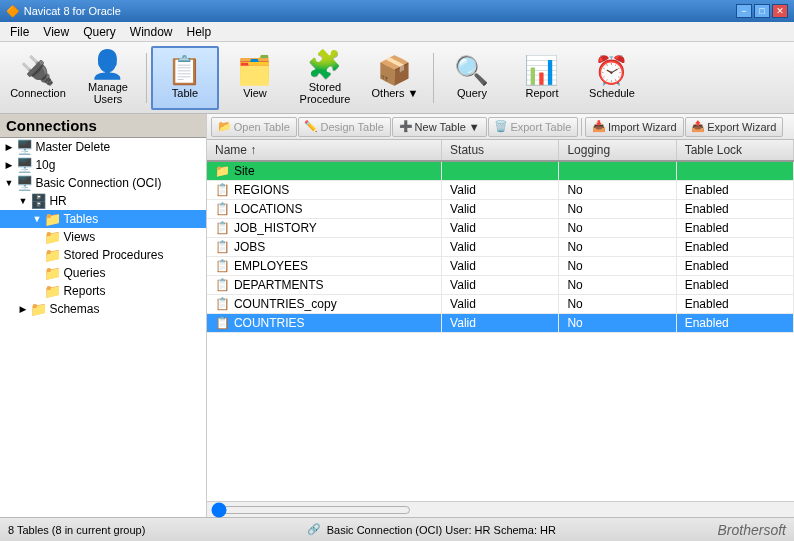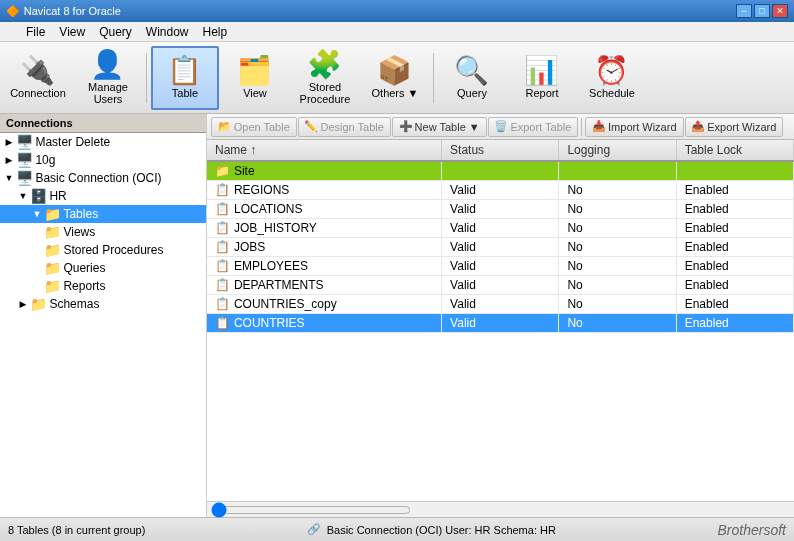--- a/index.html
+++ b/index.html
@@ -28,21 +28,21 @@
     }
     .title-btn.close { background: #e05050; }
 
     
     .menu-bar {
       background: #f0f0f0;
       border-bottom: 1px solid #ccc;
       height: 20px;
       display: flex;
       align-items: center;
-      padding: 0 20px;
+      padding: 0 4px;
       gap: 2px;
     }
     .menu-item {
       padding: 2px 6px;
       font-size: 12px;
       cursor: pointer;
       color: #000;
     }
 
     
@@ -89,21 +89,21 @@
       width: 207px;
       background: white;
       border-right: 1px solid #ccc;
       overflow-y: auto;
       overflow-x: hidden;
     }
     .sidebar-header {
       background: #d4d0c8;
       border-bottom: 1px solid #999;
       padding: 3px 6px;
-      font-size: 11px;
+      font-size: 15px;
       font-weight: bold;
     }
     .tree-item {
       display: flex;
       align-items: center;
       padding: 1px 0;
       cursor: pointer;
       white-space: nowrap;
       font-size: 12px;
     }
@@ -165,21 +165,21 @@
       top: 0;
       margin-top: 32px;
     }
     table.data-table tbody tr.selected { background: #3399ff; color: white; }
     table.data-table tbody td {
       border-bottom: 1px solid #e8e8e8;
       border-right: 1px solid #e8e8e8;
       padding: 2px 8px;
       white-space: nowrap;
     }
-    .folder-row td { background: #84cc16; }
+    .folder-row td { background: #22c55e; }
     .row-icon { font-size: 12px; margin-right: 4px; }
 
     
     .h-scroll {
       height: 16px;
       background: #f0f0f0;
       border-top: 1px solid #ccc;
       display: flex;
       align-items: center;
     }

